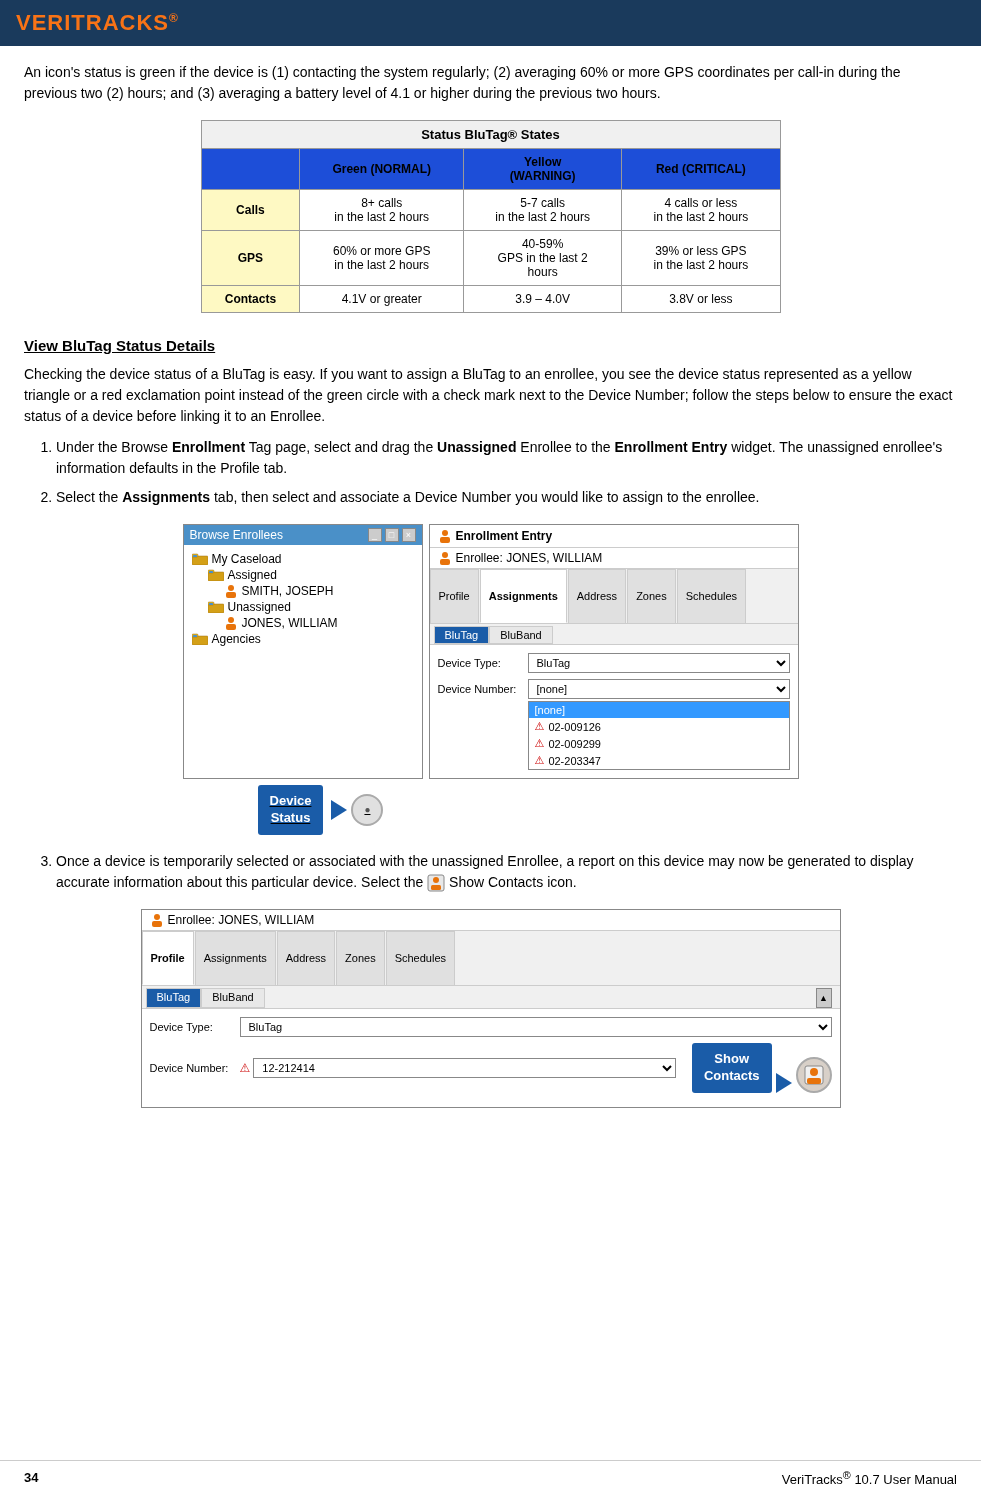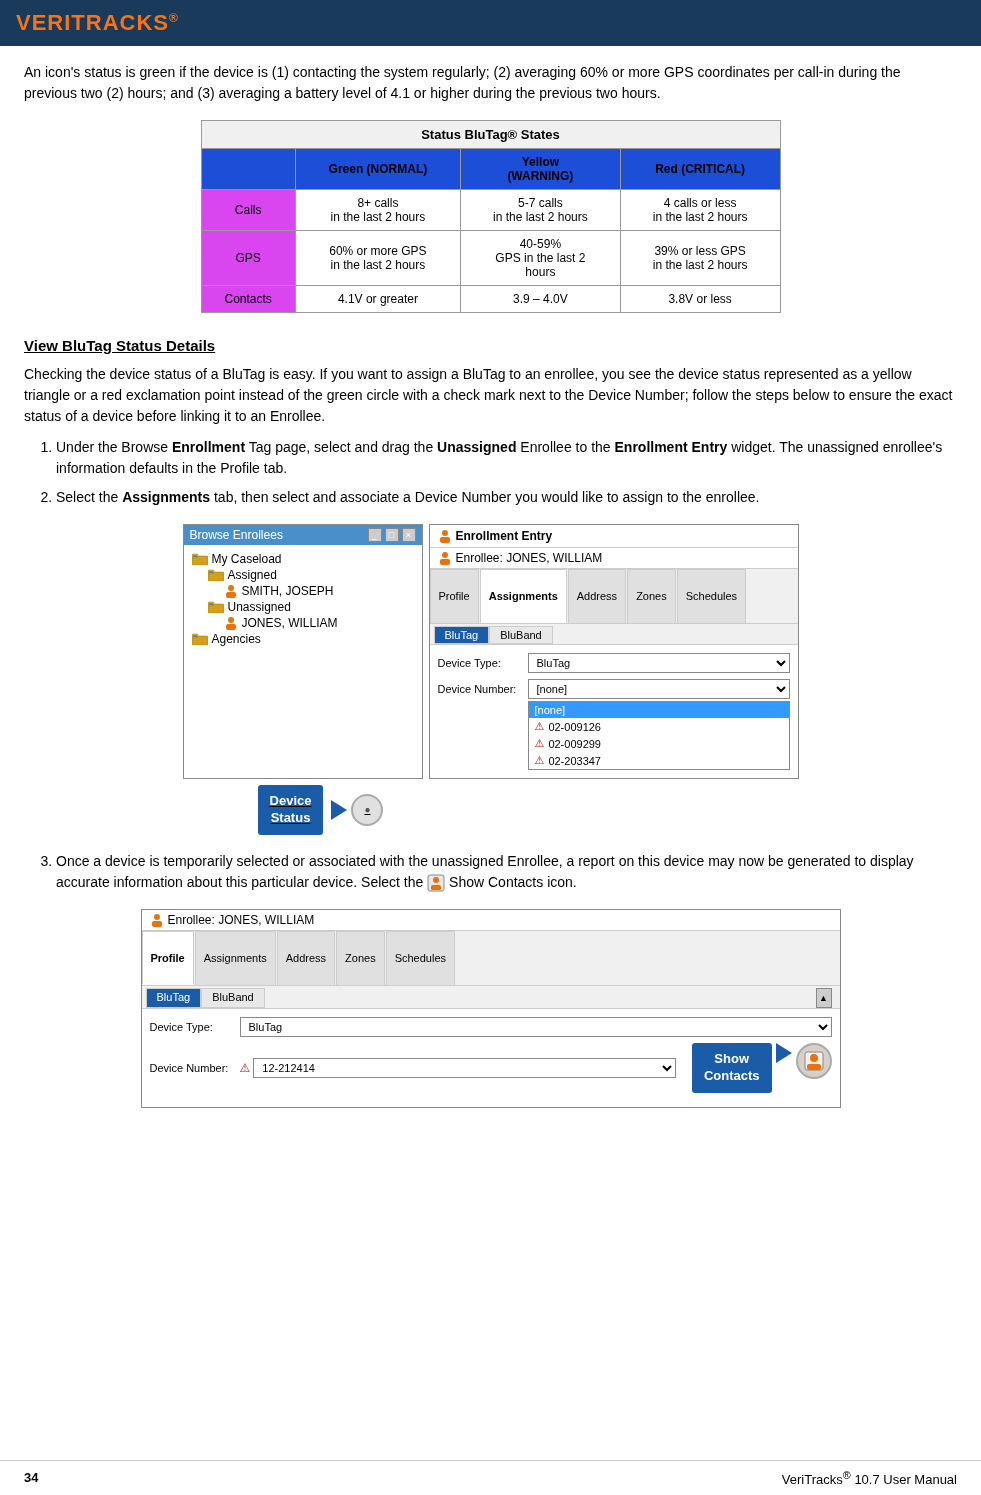--- a/index.html
+++ b/index.html
@@ -66,22 +66,22 @@
       border: 1px solid #999;
       padding: 6px 10px;
       text-align: center;
       vertical-align: middle;
     }
     .bluetag-states-table th {
       background: #1d4ed8;
       font-weight: bold;
     }
     .bluetag-states-table td:first-child {
-      font-weight: normal;
-      background: #d946ef;
+      font-weight: bold;
+      background: #fef9c3;
     }
 
     
     .section-heading {
       font-size: 15px;
       font-weight: bold;
       text-decoration: underline;
       margin-bottom: 10px;
       margin-top: 8px;
     }
@@ -566,21 +566,21 @@
         </div>
         <div class="form-row" style="justify-content:space-between;">
           <span class="form-label">Device Number:</span>
           <div style="display:flex; align-items:center; flex:1;">
             <span style="color:#cc0000; margin-right:3px;">⚠</span>
             <select class="form-select">
               <option>12-212414</option>
             </select>
           </div>
 
-          <div style="display:flex; align-items:flex-start; gap:4px; margin-left:16px;">
+          <div style="display:flex; align-items:flex-end; gap:4px; margin-left:16px;">
             <div class="show-contacts-box">Show<br>Contacts</div>
             <div style="width:0; height:0; border-top:10px solid transparent; border-bottom:10px solid transparent; border-left:16px solid #1a5ca8;"></div>
             <div style="width:36px; height:36px; border-radius:50%; background:#d8d0c8; border:2px solid #aaa; display:flex; align-items:center; justify-content:center;">
               <svg width="20" height="20" viewBox="0 0 20 20">
                 <rect x="1" y="1" width="18" height="18" rx="2" fill="#f0f0f0" stroke="#888" stroke-width="1"></rect>
                 <circle cx="10" cy="7" r="4" fill="#e8730a"></circle>
                 <rect x="3" y="13" width="14" height="6" rx="2" fill="#e8730a"></rect>
               </svg>
             </div>
           </div>

